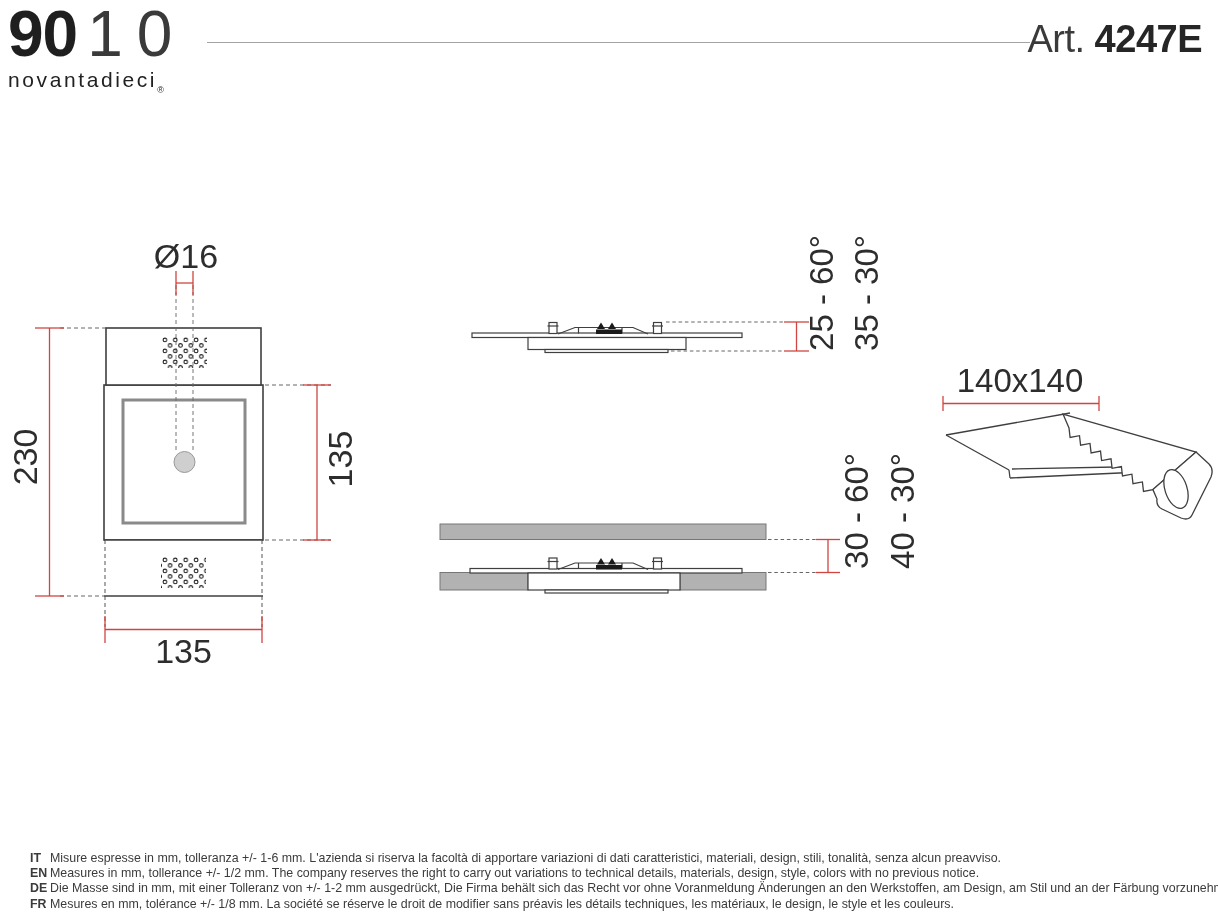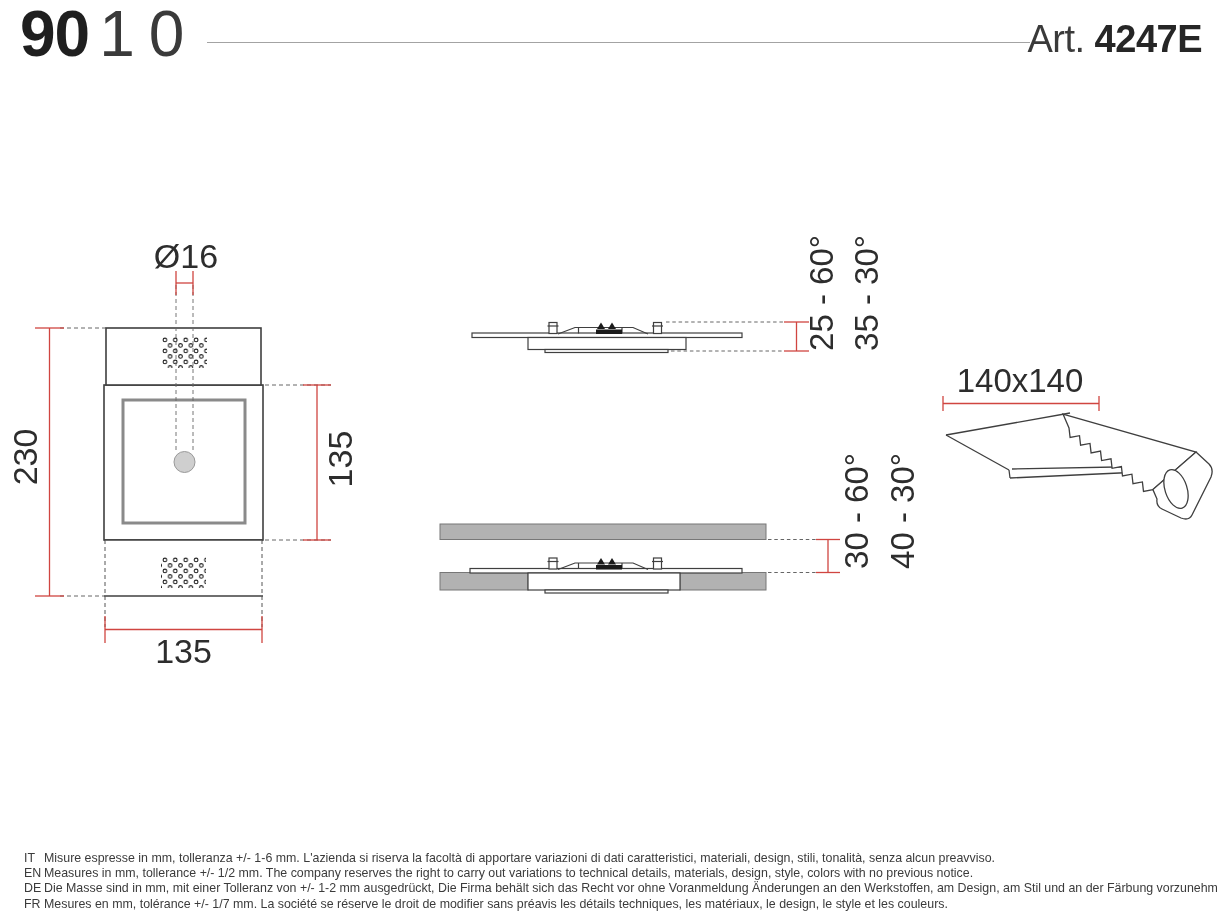--- a/index.html
+++ b/index.html
@@ -1,44 +1,45 @@
 <!DOCTYPE html>
 <html><head>
 <meta charset="utf-8">
 <style>
   html,body{margin:0;padding:0;background:#fff;}
   body{width:1218px;height:922px;position:relative;overflow:hidden;
        font-family:"Liberation Sans",sans-serif;color:#2e2e2e;}
   .abs{position:absolute;}
   
-  .logo{left:20px;top:2px;line-height:1;}
+  .logo{left:8px;top:2px;line-height:1;}
   .logo-line{font-size:64px;letter-spacing:-1px;white-space:nowrap;}
   .logo-bold{font-weight:bold;color:#1f1f1f;}
   .logo-light{font-weight:normal;color:#3a3a3a;letter-spacing:14px;margin-left:10px;}
   .logo-sub{font-size:21px;letter-spacing:2.6px;color:#222;margin-top:3px;white-space:nowrap;}
   .logo-reg{font-size:9px;vertical-align:-6px;letter-spacing:0;}
   .divider{left:207px;top:42px;width:823px;height:1px;background:#a3a3a3;}
   .artno{right:16px;top:18px;font-size:38px;letter-spacing:-0.5px;white-space:nowrap;}
   .art-label{font-weight:normal;color:#3a3a3a;}
   .art-num{font-weight:bold;color:#262626;}
   
   svg.drawing{position:absolute;left:0;top:0;}
   svg text{font-family:"Liberation Sans",sans-serif;fill:#2d2d2d;}
   .dim{font-size:34px;}
   .dim-small{font-size:33px;}
   
   .disc{left:24px;top:851px;font-size:12.4px;line-height:15.2px;color:#3b3b3b;}
   .disc-row{white-space:nowrap;}
-  .disc-lang{display:inline-block;width:20px;font-weight:normal;}
+  .disc-lang{display:inline-block;width:20px;font-weight:bold;margin-left:6px;}
 </style>
 </head>
 <body>
 
 <div class="abs logo">
   <div class="logo-line"><span class="logo-bold">90</span><span class="logo-light">10</span></div>
+  <div class="logo-sub"><span>novantadieci</span><span class="logo-reg">®</span></div>
 </div>
 <div class="abs divider"></div>
 <div class="abs artno">
   <span class="art-label">Art.</span>
   <span class="art-num">4247E</span>
 </div>
 
 <svg class="drawing" width="1218" height="922" viewBox="0 0 1218 922">
   <defs>
     <pattern id="perf" x="162" y="337" width="10.4" height="11" patternUnits="userSpaceOnUse">
@@ -181,14 +182,14 @@
         L1162,509 Q1156,506 1157,499 L1152.9,489.6 Z"></path>
       <ellipse cx="1176" cy="489" rx="11" ry="20" transform="rotate(-18 1176 489)" fill="#fff"></ellipse>
     </g>
   </g>
 </svg>
 
 <div class="abs disc">
   <div class="disc-row"><span class="disc-lang">IT</span><span>Misure espresse in mm, tolleranza +/- 1-6 mm. L'azienda si riserva la facoltà di apportare variazioni di dati caratteristici, materiali, design, stili, tonalità, senza alcun preavviso.</span></div>
   <div class="disc-row"><span class="disc-lang">EN</span><span>Measures in mm, tollerance +/- 1/2 mm. The company reserves the right to carry out variations to technical details, materials, design, style, colors with no previous notice.</span></div>
   <div class="disc-row"><span class="disc-lang">DE</span><span>Die Masse sind in mm, mit einer Tolleranz von +/- 1-2 mm ausgedrückt, Die Firma behält sich das Recht vor ohne Voranmeldung Änderungen an den Werkstoffen, am Design, am Stil und an der Färbung vorzunehmen.</span></div>
-  <div class="disc-row"><span class="disc-lang">FR</span><span>Mesures en mm, tolérance +/- 1/7 mm. La société se réserve le droit de modifier sans préavis les détails techniques, les matériaux, le design, le style et les couleurs.</span></div>
+  <div class="disc-row"><span class="disc-lang">FR</span><span>Mesures en mm, tolérance +/- 1/8 mm. La société se réserve le droit de modifier sans préavis les détails techniques, les matériaux, le design, le style et les couleurs.</span></div>
 </div>
 
 </body></html>

